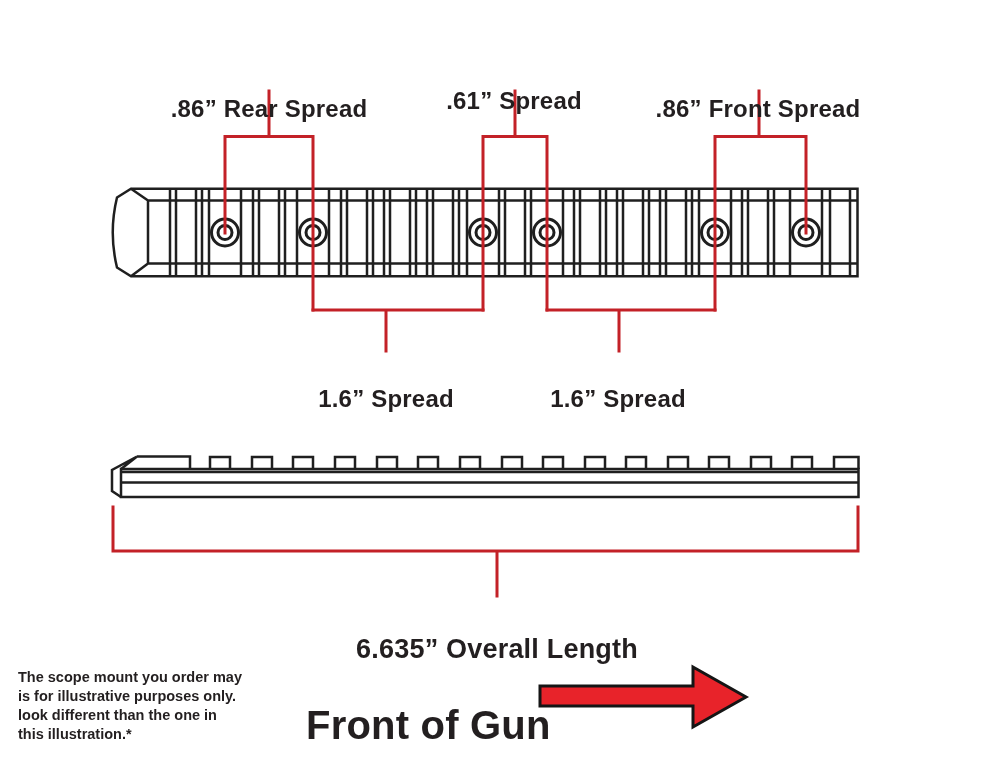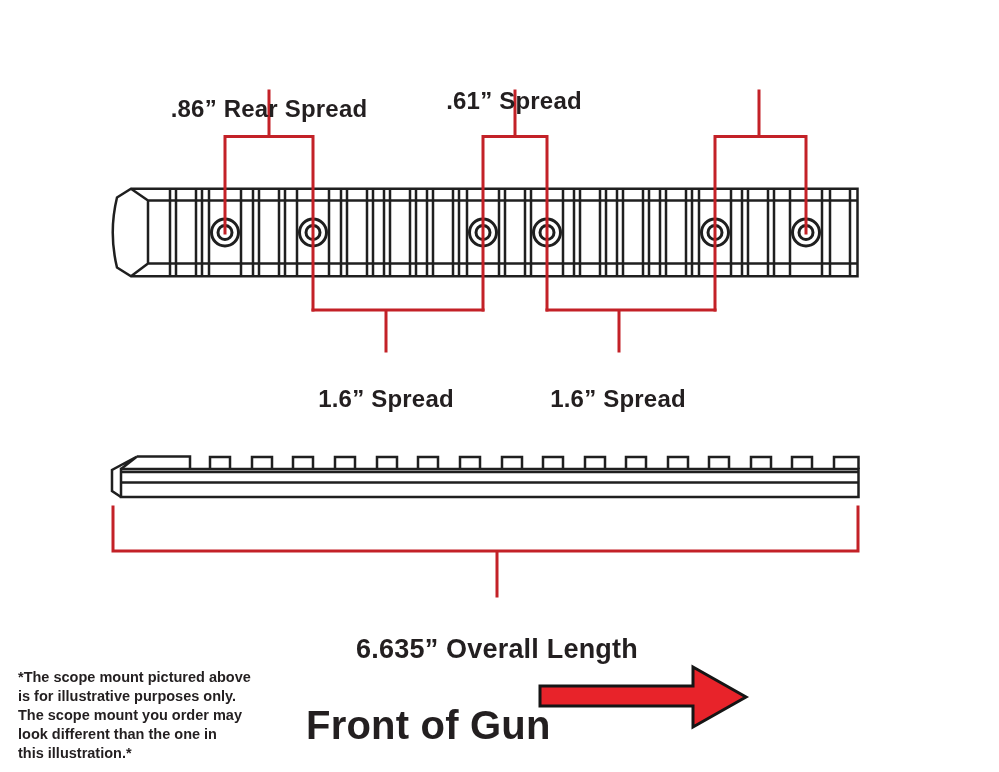--- a/index.html
+++ b/index.html
@@ -103,30 +103,30 @@
       <path d="M113,507 V551 M858,507 V551 M113,551 H858 M497,551 V596"></path>
     </g>
 
     <path stroke="#151515" stroke-width="3" stroke-linejoin="miter" d="M540,686 H693 V667 L746,697 L693,727 V706 H540 Z" fill="#e8232a"></path>
   </svg>
 
   <div class="label dim-label" style="left:269px; top:64px;">.86” Rear Spread</div>
 
   <div class="label dim-label" style="left:514px; top:56px;">.61” Spread</div>
 
+  <div class="label dim-label" style="left:758px; top:64px;">.86” Front Spread</div>
 
   <div class="label dim-label" style="left:386px; top:354px;">1.6” Spread</div>
 
   <div class="label dim-label" style="left:618px; top:354px;">1.6” Spread</div>
 
   <div class="label overall-label" style="left:497px; top:603px;">6.635” Overall Length</div>
 
   <div class="label front-label" style="left:306px; top:672px;">Front of Gun</div>
 
   <div class="disclaimer">
-    <div>*The scope mount pictured above</div>
+    <div>The scope mount you order may</div>
     <div>is for illustrative purposes only.</div>
-    <div>The scope mount you order may</div>
     <div>look different than the one in</div>
     <div>this illustration.*</div>
   </div>
 
 </div>
 
 </body></html>

